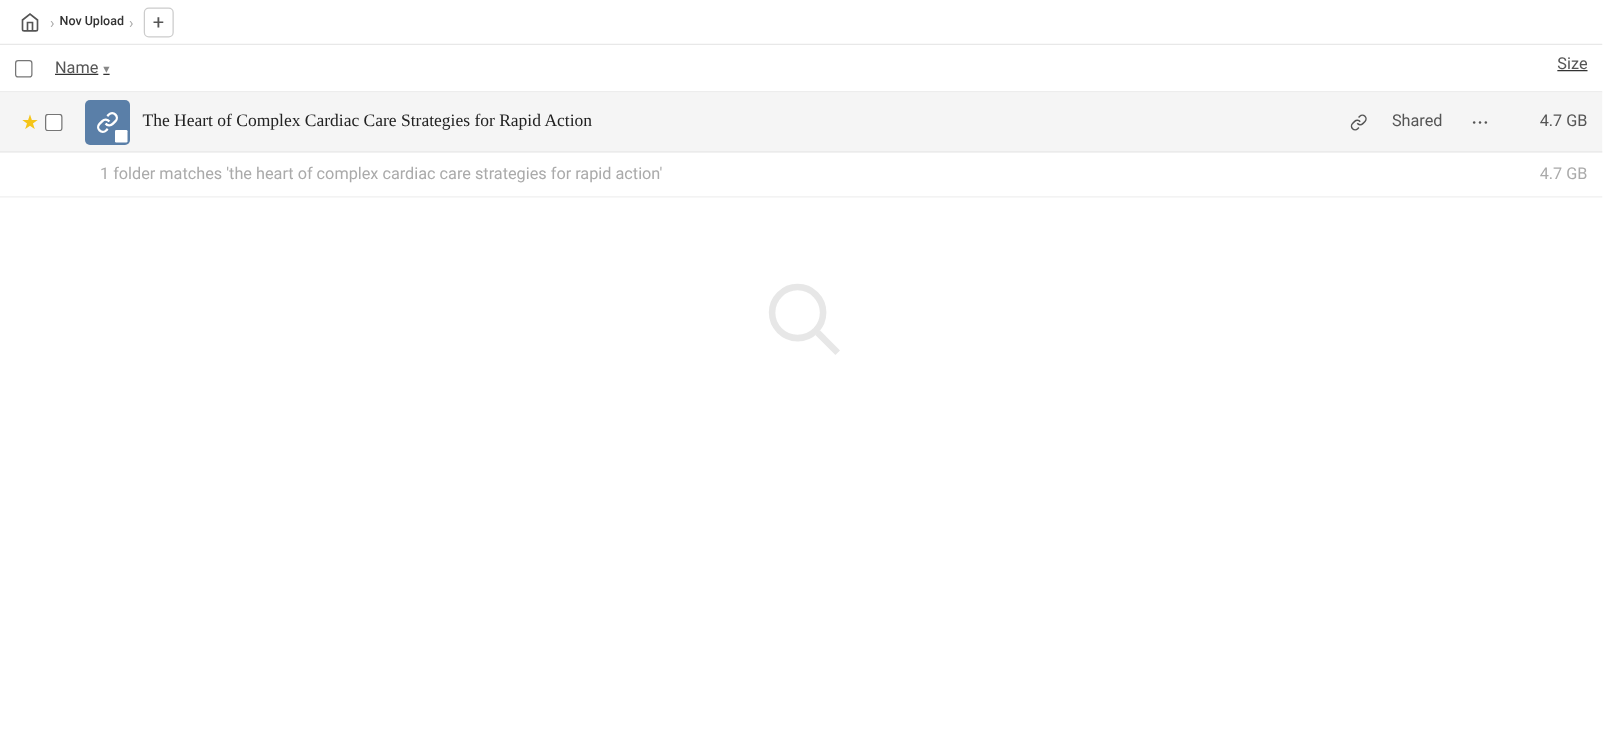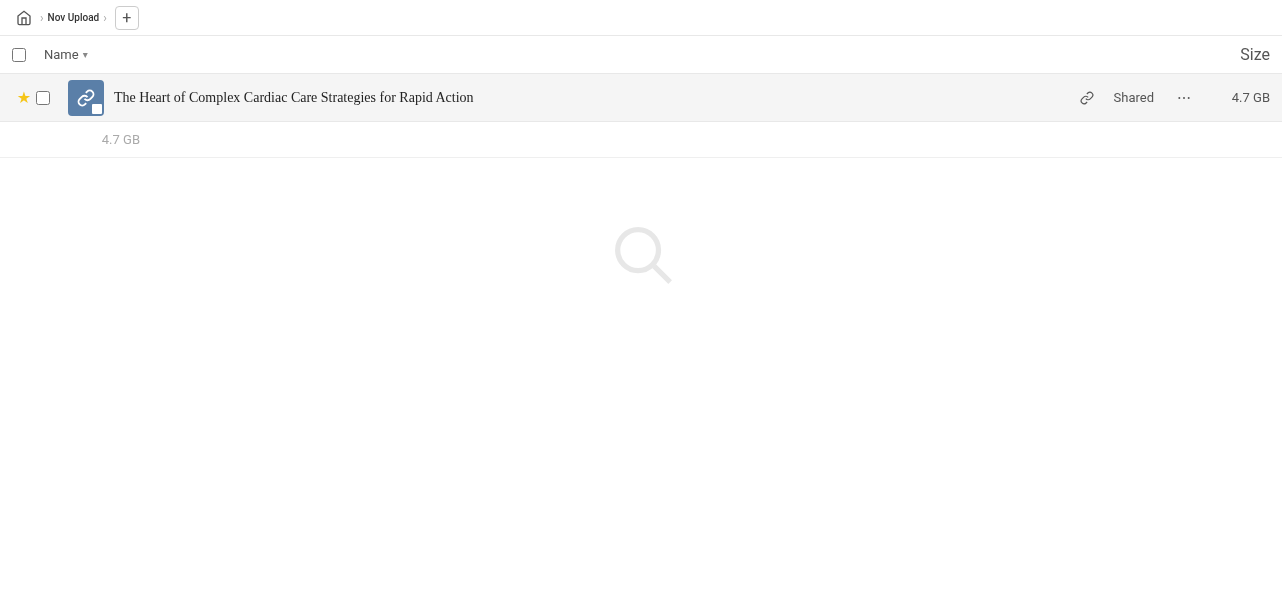--- a/index.html
+++ b/index.html
@@ -66,24 +66,24 @@
       cursor: pointer;
       color: #555;
       font-size: 16px;
       background: #fff;
       margin-left: 4px;
     }
 
     
     .column-headers {
       display: flex;
-      align-items: center;
       padding: 8px 12px;
       border-bottom: 1px solid #e8e8e8;
       height: 38px;
+      text-decoration: underline;
     }
 
     .col-checkbox {
       width: 32px;
       display: flex;
       align-items: center;
     }
 
     .col-name {
       flex: 1;
@@ -91,21 +91,21 @@
       align-items: center;
       gap: 4px;
       font-size: 13px;
       color: #555;
       cursor: pointer;
     }
 
     .col-size {
       width: 80px;
       text-align: right;
-      font-size: 16px;
+      font-size: 13px;
       color: #555;
     }
 
     
     .file-row {
       display: flex;
       align-items: center;
       padding: 8px 12px;
       height: 48px;
       background: #f5f5f5;
@@ -294,20 +294,21 @@
     <svg width="16" height="16" viewBox="0 0 24 24" fill="#555">
       <circle cx="5" cy="12" r="1.5"></circle>
       <circle cx="12" cy="12" r="1.5"></circle>
       <circle cx="19" cy="12" r="1.5"></circle>
     </svg>
   </div>
   <div class="file-size">4.7 GB</div>
 </div>
 
 <div class="match-info-row">
+  <div class="match-info-text">1 folder matches 'the heart of complex cardiac care strategies for rapid action'</div>
   <div class="match-info-size">4.7 GB</div>
 </div>
 
 <div class="empty-area">
   <svg class="search-icon-large" viewBox="0 0 24 24" fill="none" stroke="#bbb" stroke-width="1.8">
     <circle cx="11" cy="11" r="7"></circle>
     <line x1="16.5" y1="16.5" x2="22" y2="22"></line>
   </svg>
 </div>
 

